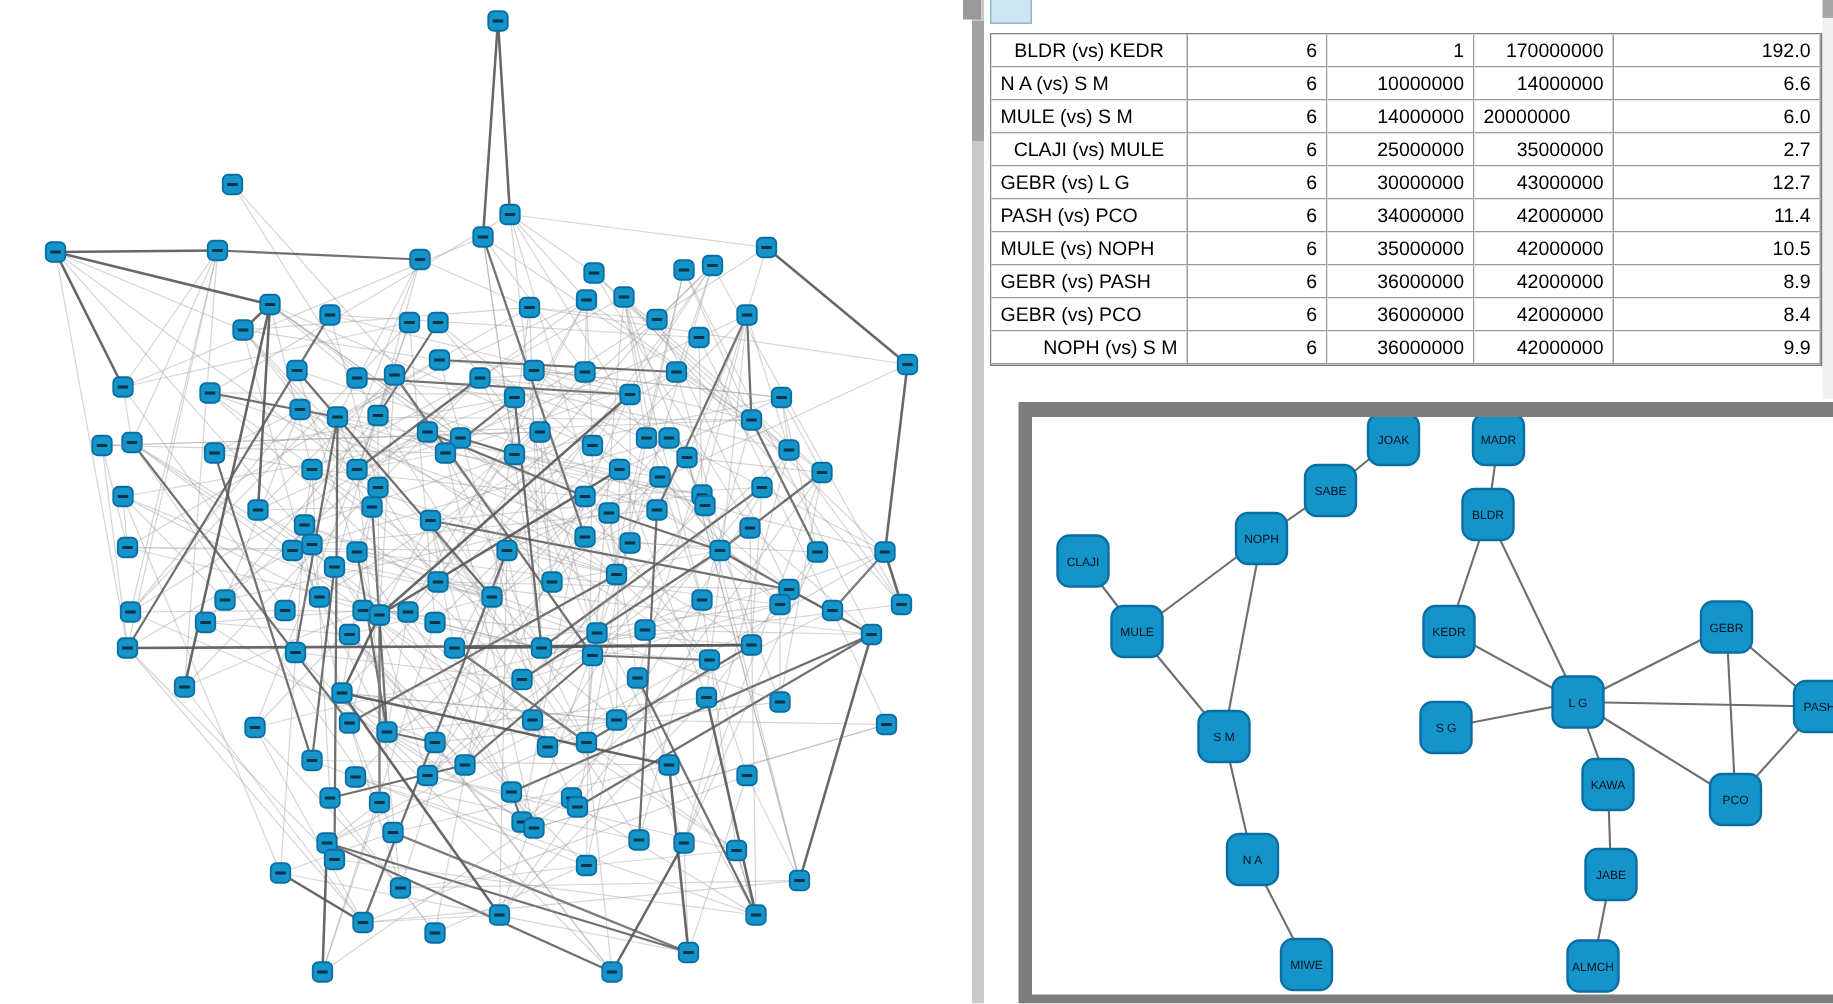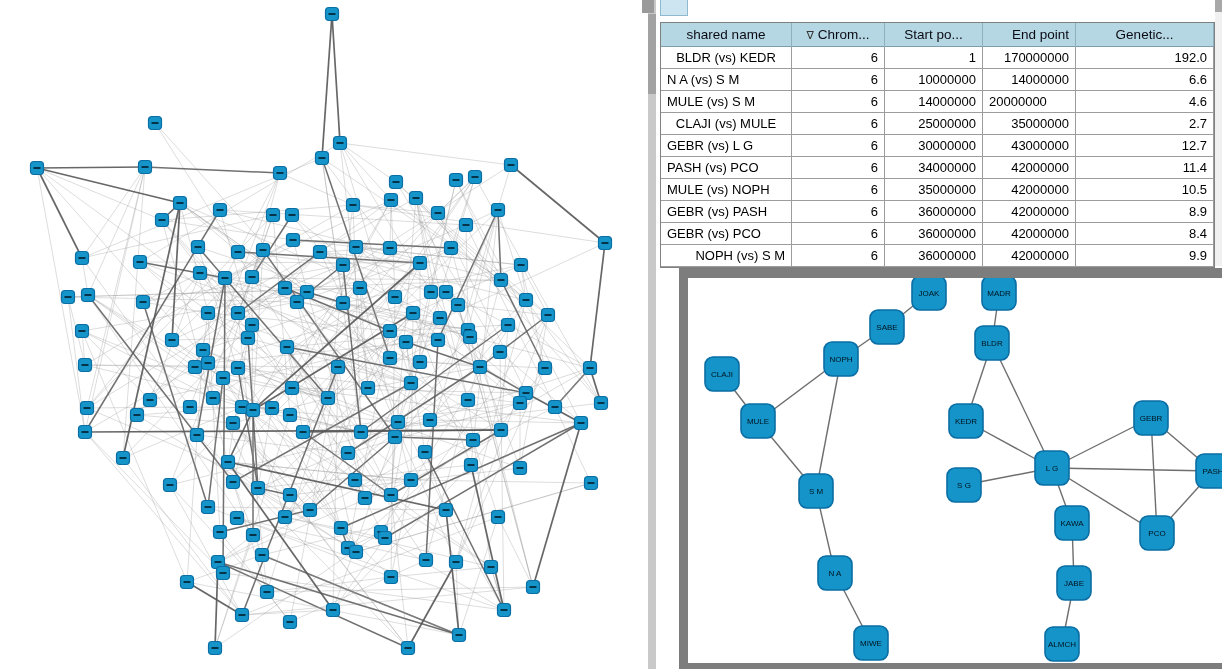--- a/index.html
+++ b/index.html
@@ -1136,47 +1136,40 @@
   </div>
 
   <div class="divider">
     <div class="scroll-corner"></div>
     <div class="thumb"></div>
   </div>
 
   <div class="table-panel">
     <div class="tab-chip"></div>
     <div class="etable" id="edge-table">
-        <div class="t-row t-head">
-          <div class="t-cell" style="width: 131px; text-align: center;">shared name</div>
-          <div class="t-cell" style="width: 93px; text-align: center;"><span class="filter-glyph">∇</span>Chrom...</div>
-          <div class="t-cell" style="width: 98px; text-align: center;">Start po...</div>
-          <div class="t-cell" style="width: 93px; text-align: right;">End point</div>
-          <div class="t-cell" style="width: 138px; text-align: center;">Genetic...</div>
-        </div>
         <div class="t-row">
           <div class="t-cell" style="width: 131px; text-align: center;">BLDR (vs) KEDR</div>
           <div class="t-cell" style="width: 93px; text-align: right;">6</div>
           <div class="t-cell" style="width: 98px; text-align: right;">1</div>
           <div class="t-cell" style="width: 93px; text-align: right;">170000000</div>
           <div class="t-cell" style="width: 138px; text-align: right;">192.0</div>
         </div>
         <div class="t-row">
           <div class="t-cell" style="width: 131px; text-align: left;">N A (vs) S M</div>
           <div class="t-cell" style="width: 93px; text-align: right;">6</div>
           <div class="t-cell" style="width: 98px; text-align: right;">10000000</div>
           <div class="t-cell" style="width: 93px; text-align: right;">14000000</div>
           <div class="t-cell" style="width: 138px; text-align: right;">6.6</div>
         </div>
         <div class="t-row">
           <div class="t-cell" style="width: 131px; text-align: left;">MULE (vs) S M</div>
           <div class="t-cell" style="width: 93px; text-align: right;">6</div>
           <div class="t-cell" style="width: 98px; text-align: right;">14000000</div>
           <div class="t-cell" style="width: 93px; ">20000000</div>
-          <div class="t-cell" style="width: 138px; text-align: right;">4.6</div>
+          <div class="t-cell" style="width: 138px; text-align: right;">6.0</div>
         </div>
         <div class="t-row">
           <div class="t-cell" style="width: 131px; text-align: center;">CLAJI (vs) MULE</div>
           <div class="t-cell" style="width: 93px; text-align: right;">6</div>
           <div class="t-cell" style="width: 98px; text-align: right;">25000000</div>
           <div class="t-cell" style="width: 93px; text-align: right;">35000000</div>
           <div class="t-cell" style="width: 138px; text-align: right;">2.7</div>
         </div>
         <div class="t-row">
           <div class="t-cell" style="width: 131px; text-align: left;">GEBR (vs) L G</div>

